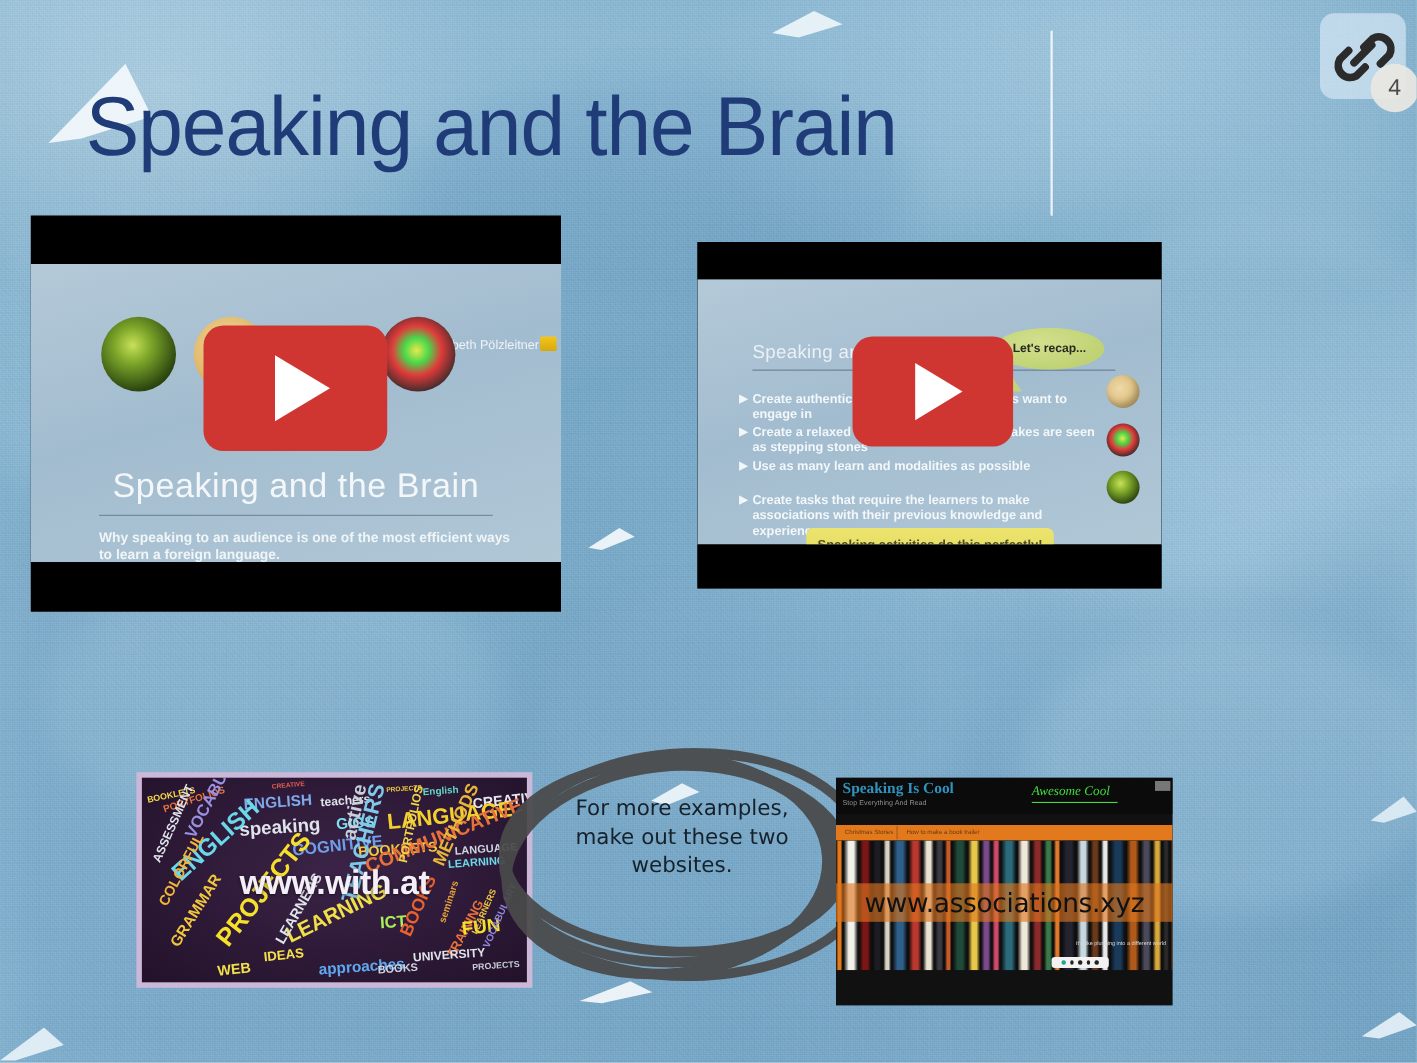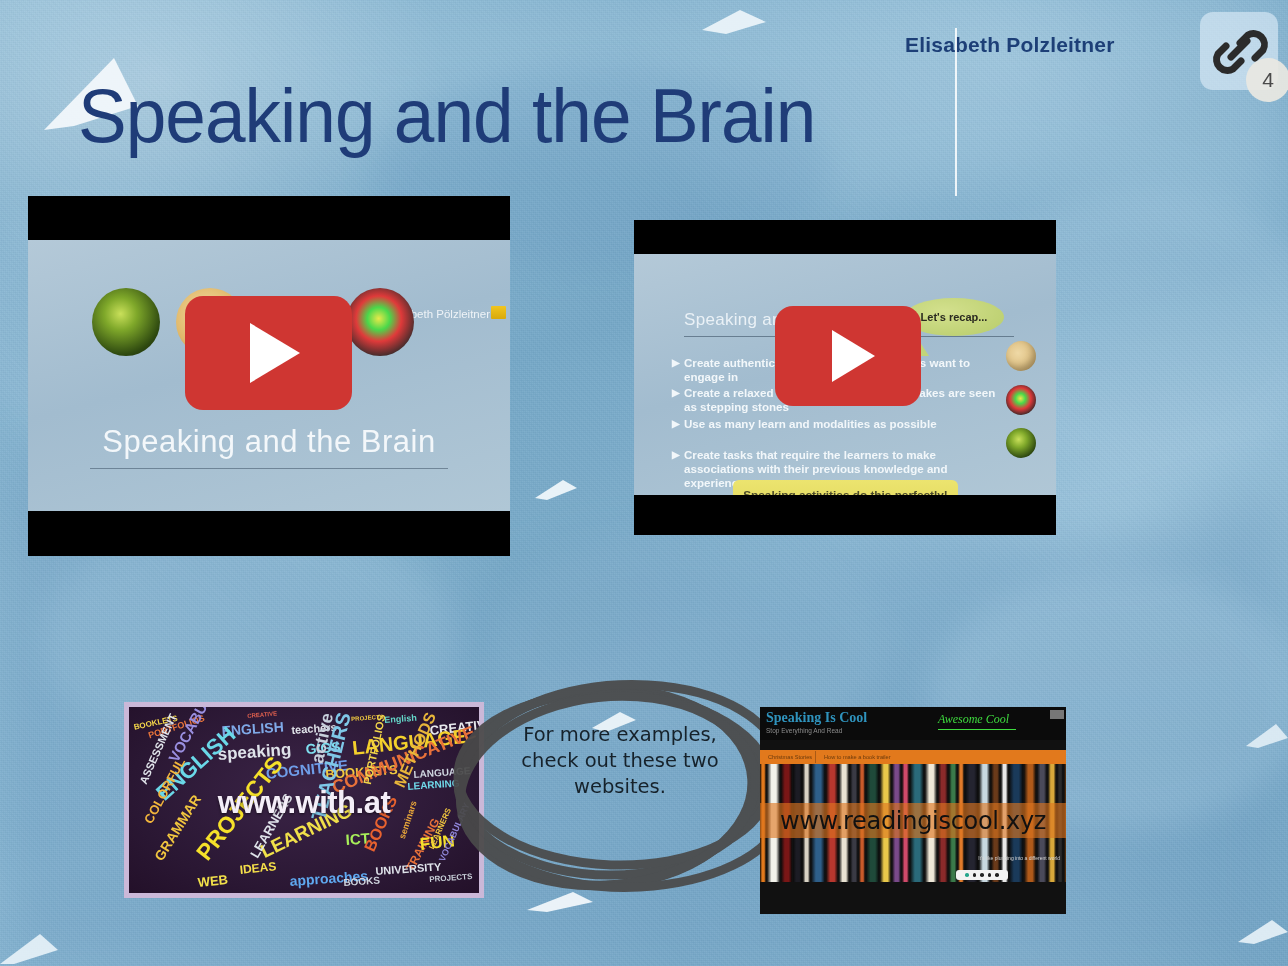--- a/index.html
+++ b/index.html
@@ -241,21 +241,20 @@
   <svg class="scrap" style="left:1236px;top:916px" width="54" height="30">
     <polygon points="2,26 36,4 52,16 18,28" fill="#eff7fb" opacity=".85"></polygon>
   </svg>
   <svg class="scrap" style="left:1244px;top:722px" width="46" height="28">
     <polygon points="2,24 32,2 44,16 14,26" fill="#eef6fb" opacity=".8"></polygon>
   </svg>
   <svg class="scrap" style="left:0px;top:926px" width="60" height="40">
     <polygon points="0,38 40,8 58,24 14,38" fill="#eff7fb" opacity=".85"></polygon>
   </svg>
 
-  <div id="author">Elisabeth Polzleitner</div>
   <div id="vrule"></div>
 
   <div id="linkbtn">
     <svg width="60" height="60" viewBox="0 0 60 60">
       <g stroke="#2b2b2b" stroke-width="7" fill="none" stroke-linecap="round">
         <path d="M23,38 L15,46 a11,11 0 0 1 -15,-15 L8,23" transform="translate(9,3)"></path>
         <path d="M37,22 L45,14 a11,11 0 0 0 -15,-15 L22,7" transform="translate(9,16) rotate(0)"></path>
         <line x1="22" y1="37" x2="38" y2="21"></line>
       </g>
     </svg>
@@ -272,20 +271,21 @@
 
       <div class="orb" style="left:64px; top:48px; width:68px; height:68px;
                   background: radial-gradient(circle at 42% 38%, #c9e05a 0%, #7fa82a 28%, #2f4a10 70%, #0d1605 100%);"></div>
       <div class="orb" style="left:148px; top:48px; width:68px; height:68px;
                   background: radial-gradient(circle at 45% 40%, #f5dfa8, #e0b86a 60%, #a87c3a 100%);"></div>
       <div class="orb" style="left:318px; top:48px; width:68px; height:68px;
                   background: radial-gradient(circle at 48% 45%, #e8e84a 0%, #4ad84a 22%, #e03a3a 44%, #2a2a2a 78%, #000 100%);"></div>
 
       <div id="v1-title">Speaking and the Brain</div>
       <div id="v1-rule"></div>
+      <div id="v1-sub">Why speaking to an audience is one of the most efficient ways to learn a foreign language.</div>
     </div>
     <div class="vbar" style="top:315px; height:45px;"></div>
 
     <div class="play" style="left:157px; top:100px; width:167px; height:114px;">
       <div class="tri" style="border-width:30px 0 30px 50px; margin-left:12px;"></div>
     </div>
   </div>
 
   <div class="video" id="video2" style="left:634px; top:220px; width:422px; height:315px;">
     <div class="vbar" style="top:0; height:34px;"></div>
@@ -382,21 +382,21 @@
     <g fill="none" stroke="#4a4a4a" stroke-width="9" stroke-linecap="round" opacity=".93">
       <ellipse cx="170" cy="118" rx="152" ry="92"></ellipse>
       <ellipse cx="166" cy="122" rx="146" ry="98" transform="rotate(-3 166 122)"></ellipse>
       <ellipse cx="174" cy="114" rx="156" ry="86" transform="rotate(2 174 114)"></ellipse>
       <ellipse cx="168" cy="126" rx="148" ry="94" transform="rotate(-6 168 126)"></ellipse>
       <path d="M22,150 C40,196 120,226 200,222 C270,218 330,192 344,150"></path>
       <path d="M26,96 C50,44 130,16 208,20 C280,24 336,54 346,104"></path>
     </g>
   </svg>
 
-  <div id="note">For more examples, check out these two websites.</div>
+  <div id="note">For more examples, make out these two websites.</div>
 
   <div id="website">
     <div id="ws-head"></div>
     <div id="ws-title">Speaking Is Cool</div>
     <div id="ws-tag">Stop Everything And Read</div>
     <div id="ws-logo">Awesome Cool</div>
     <div id="ws-logo-ul"></div>
     <div id="ws-corner"></div>
 
     <div id="ws-nav">
@@ -429,21 +429,21 @@
         <div class="book" style="left: 219px; width: 11px; background: linear-gradient(90deg, rgba(0, 0, 0, 0.35), rgb(200, 216, 224) 35%, rgb(200, 216, 224) 70%, rgba(0, 0, 0, 0.45));"></div>
         <div class="book" style="left: 231px; width: 9px; background: linear-gradient(90deg, rgba(0, 0, 0, 0.35), rgb(106, 58, 26) 35%, rgb(106, 58, 26) 70%, rgba(0, 0, 0, 0.45));"></div>
         <div class="book" style="left: 241px; width: 7px; background: linear-gradient(90deg, rgba(0, 0, 0, 0.35), rgb(232, 232, 232) 35%, rgb(232, 232, 232) 70%, rgba(0, 0, 0, 0.45));"></div>
         <div class="book" style="left: 249px; width: 14px; background: linear-gradient(90deg, rgba(0, 0, 0, 0.35), rgb(26, 58, 90) 35%, rgb(26, 58, 90) 70%, rgba(0, 0, 0, 0.45));"></div>
         <div class="book" style="left: 264px; width: 12px; background: linear-gradient(90deg, rgba(0, 0, 0, 0.35), rgb(176, 90, 26) 35%, rgb(176, 90, 26) 70%, rgba(0, 0, 0, 0.45));"></div>
         <div class="book" style="left: 277px; width: 10px; background: linear-gradient(90deg, rgba(0, 0, 0, 0.35), rgb(74, 74, 90) 35%, rgb(74, 74, 90) 70%, rgba(0, 0, 0, 0.45));"></div>
         <div class="book" style="left: 288px; width: 8px; background: linear-gradient(90deg, rgba(0, 0, 0, 0.35), rgb(216, 168, 58) 35%, rgb(216, 168, 58) 70%, rgba(0, 0, 0, 0.45));"></div>
         <div class="book" style="left: 297px; width: 6px; background: linear-gradient(90deg, rgba(0, 0, 0, 0.35), rgb(42, 42, 42) 35%, rgb(42, 42, 42) 70%, rgba(0, 0, 0, 0.45));"></div>
         <div class="book" style="left: 304px; width: 13px; background: linear-gradient(90deg, rgba(0, 0, 0, 0.35), rgb(226, 121, 28) 35%, rgb(226, 121, 28) 70%, rgba(0, 0, 0, 0.45));"></div>
       </div>
-    <div id="ws-url">www.readingiscool.xyz</div>
+    <div id="ws-url">www.associations.xyz</div>
     <div id="ws-caption">It's like plunging into a different world</div>
 
     <div id="ws-dots">
         <span class="dot active"></span>
         <span class="dot"></span>
         <span class="dot"></span>
         <span class="dot"></span>
         <span class="dot"></span>
       </div>
   </div>

